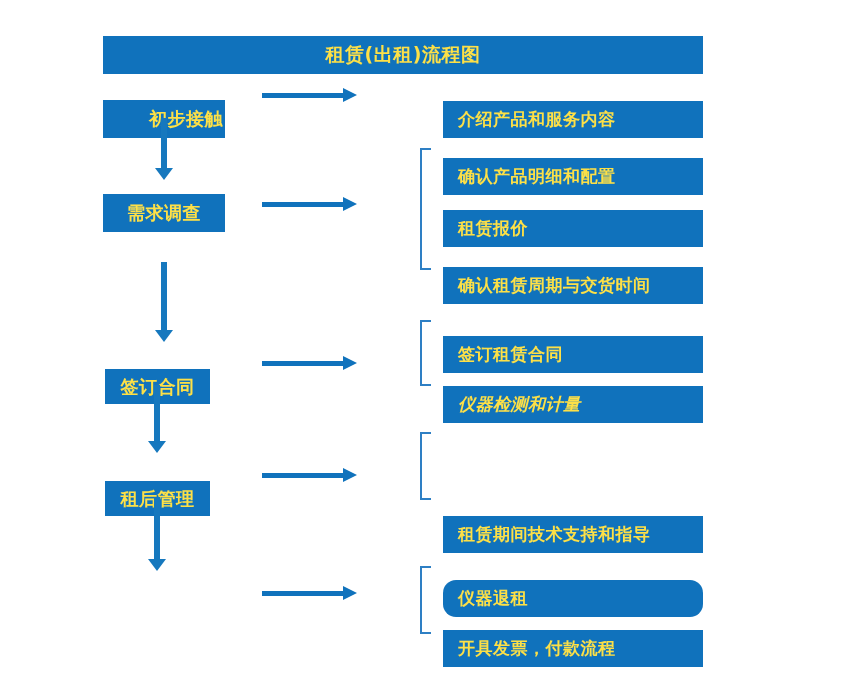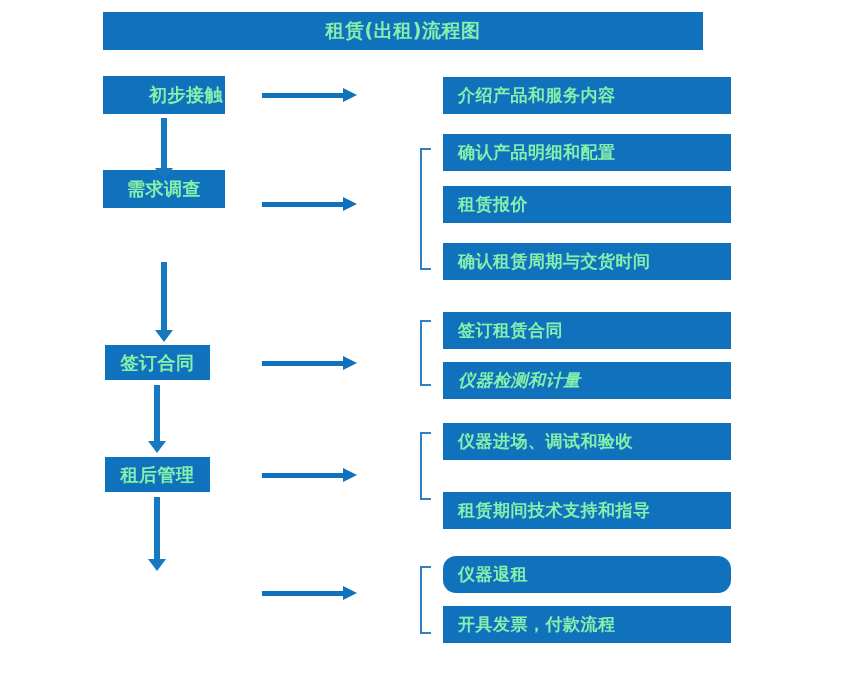--- a/index.html
+++ b/index.html
@@ -17,43 +17,44 @@
   #canvas {
     position: absolute;
     left: 0;
     top: 0;
     width: 844px;
     height: 688px;
   }
   .box {
     position: absolute;
     background: #1072BC;
-    color: #86efac;
+    color: #fde047;
     font-weight: bold;
     display: flex;
     align-items: center;
     box-sizing: border-box;
     letter-spacing: 0.5px;
     white-space: nowrap;
+    margin-top: 24px;
   }
   .title-box {
     left: 103px;
     top: 12px;
     width: 600px;
     height: 38px;
     justify-content: center;
     font-size: 19px;
   }
   .stage-box {
     font-size: 18px;
     justify-content: center;
   }
   .detail-box {
     left: 443px;
-    width: 288px;
+    width: 260px;
     height: 37px;
     padding-left: 15px;
     font-size: 17px;
     justify-content: flex-start;
   }
   
   .h-arrow {
     position: absolute;
     height: 18px;
     width: 95px;
@@ -180,21 +181,20 @@
   <div class="box detail-box" style="top:134px;">确认产品明细和配置</div>
 
   <div class="box detail-box" style="top:186px;">租赁报价</div>
 
   <div class="box detail-box" style="top:243px;">确认租赁周期与交货时间</div>
 
   <div class="box detail-box" style="top:312px;">签订租赁合同</div>
 
   <div class="box detail-box" style="top:362px;font-style:italic;">仪器检测和计量</div>
 
-  <div class="box detail-box" style="top:423px;">仪器进场、调试和验收</div>
 
   <div class="box detail-box" style="top:492px;">租赁期间技术支持和指导</div>
 
   <div class="box detail-box" style="top:556px;border-radius:13px;">仪器退租</div>
 
   <div class="box detail-box" style="top:606px;">开具发票，付款流程</div>
 
 </div>
 
 </body></html>

